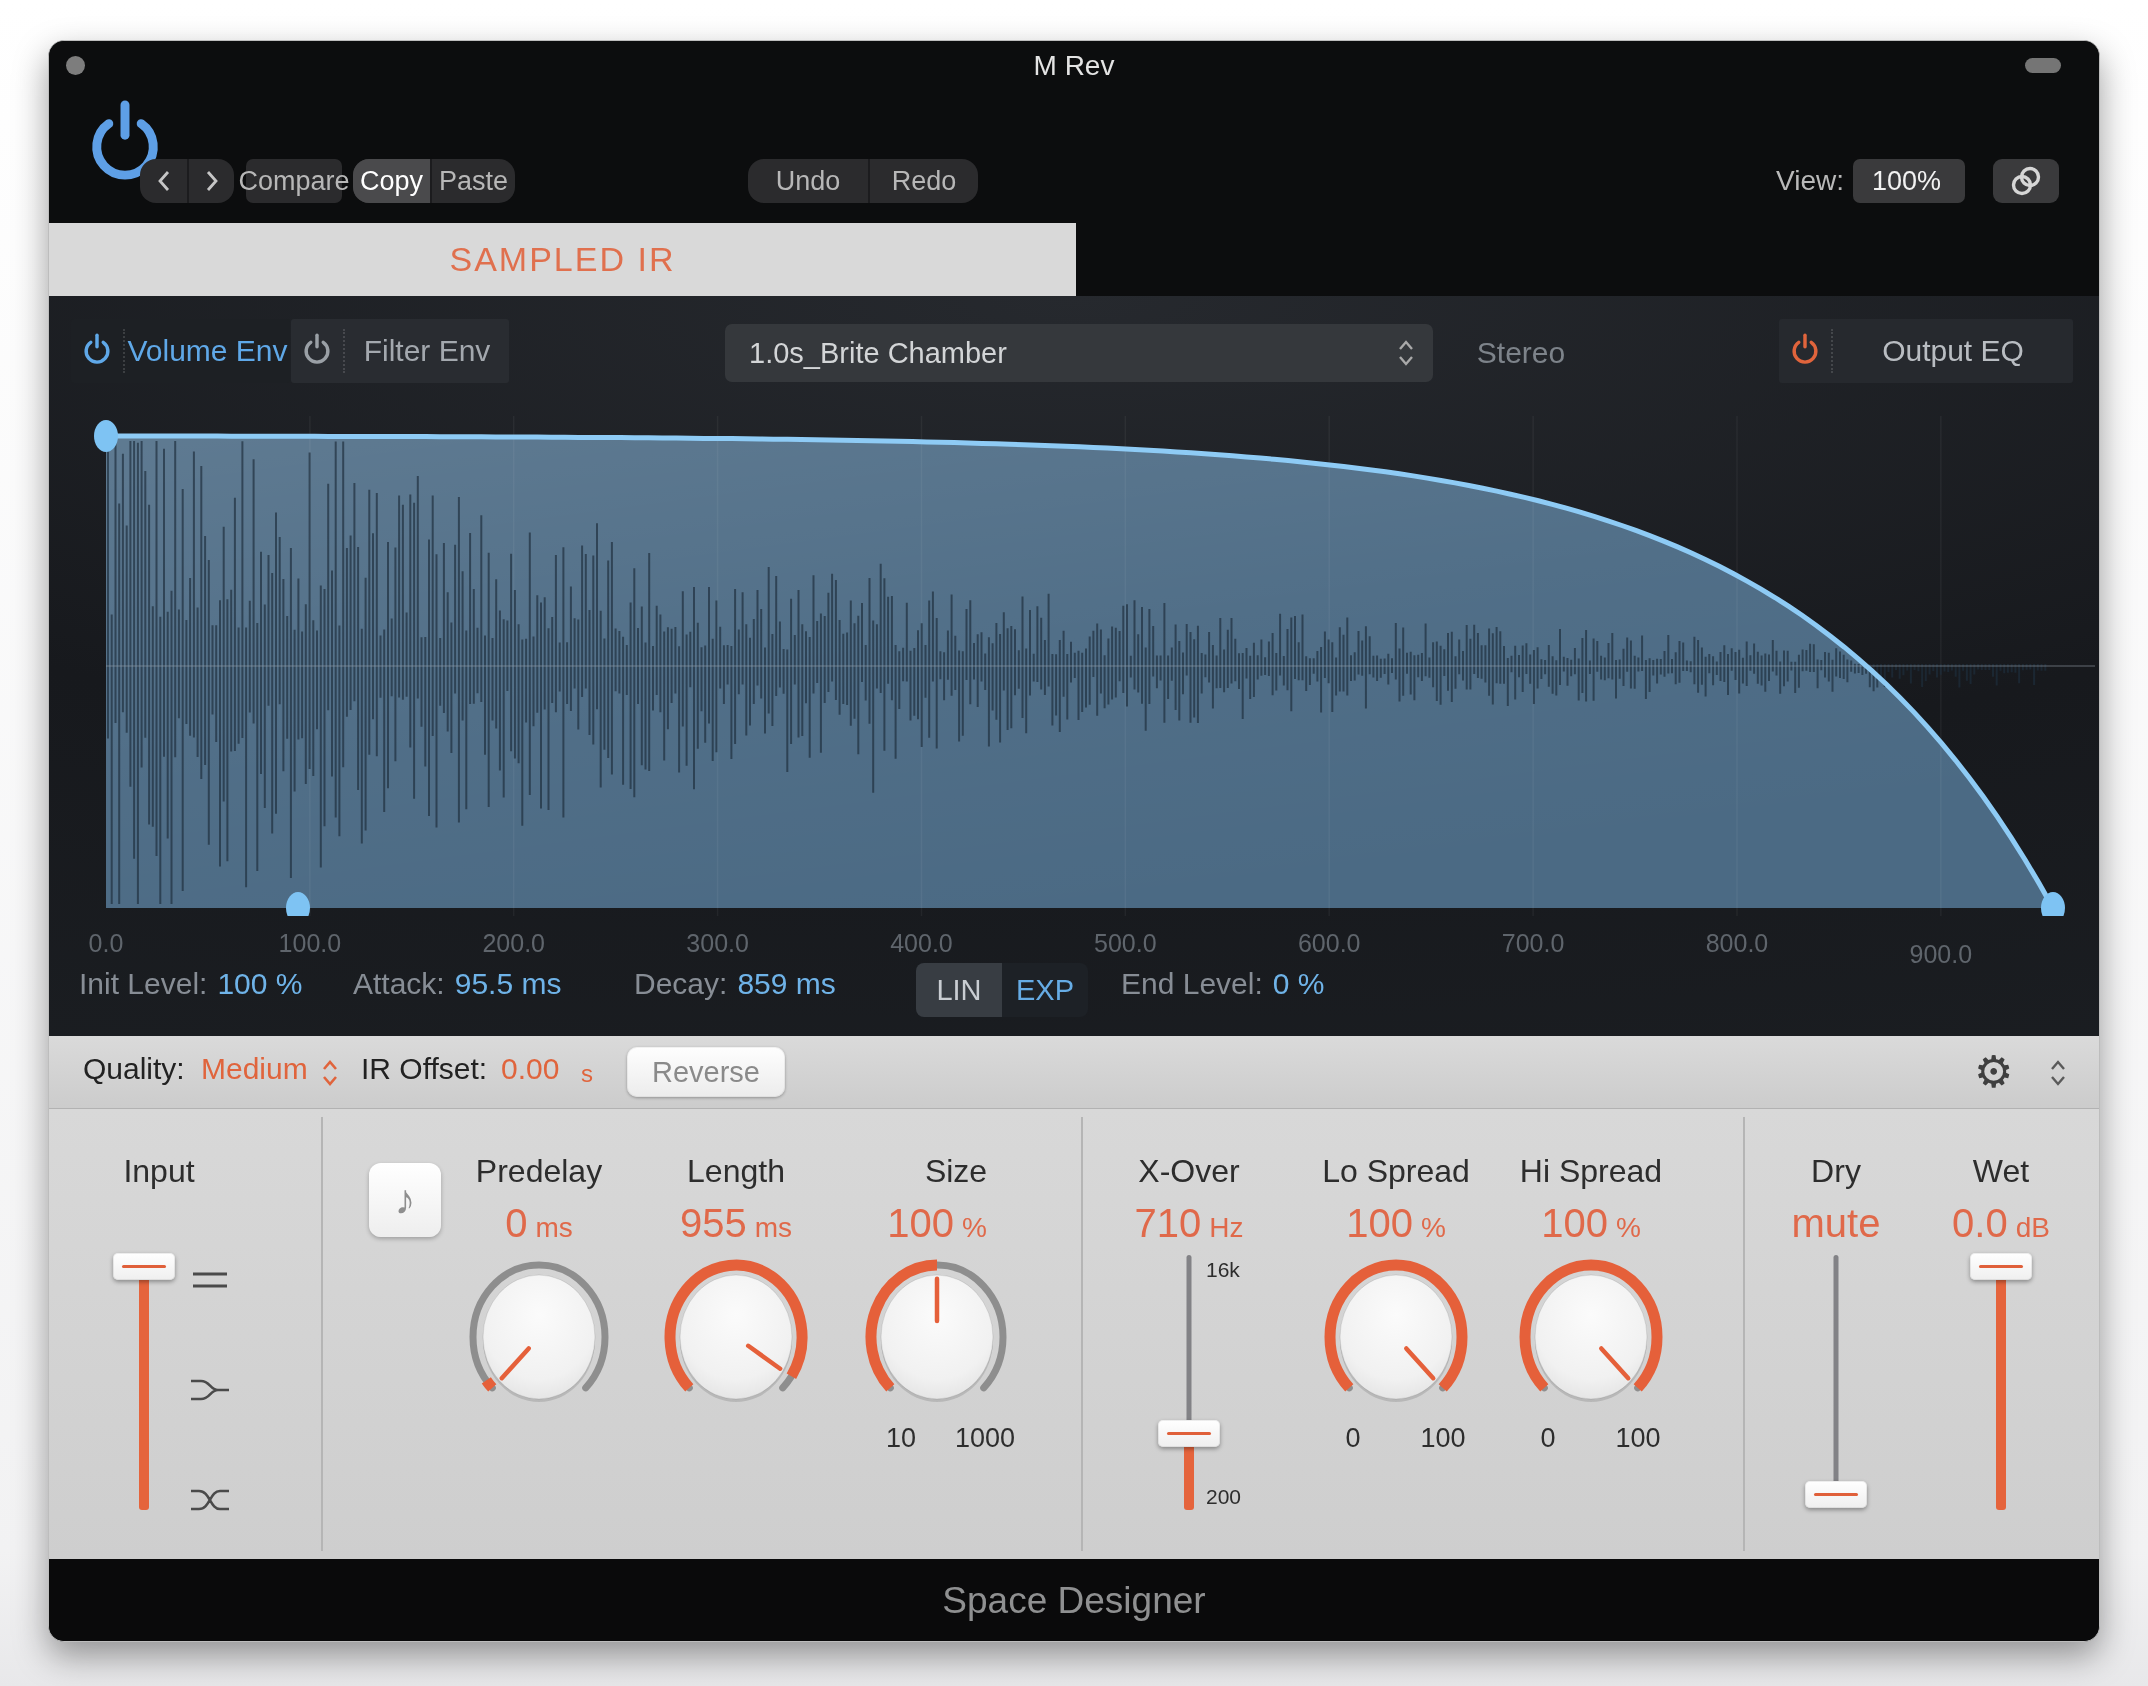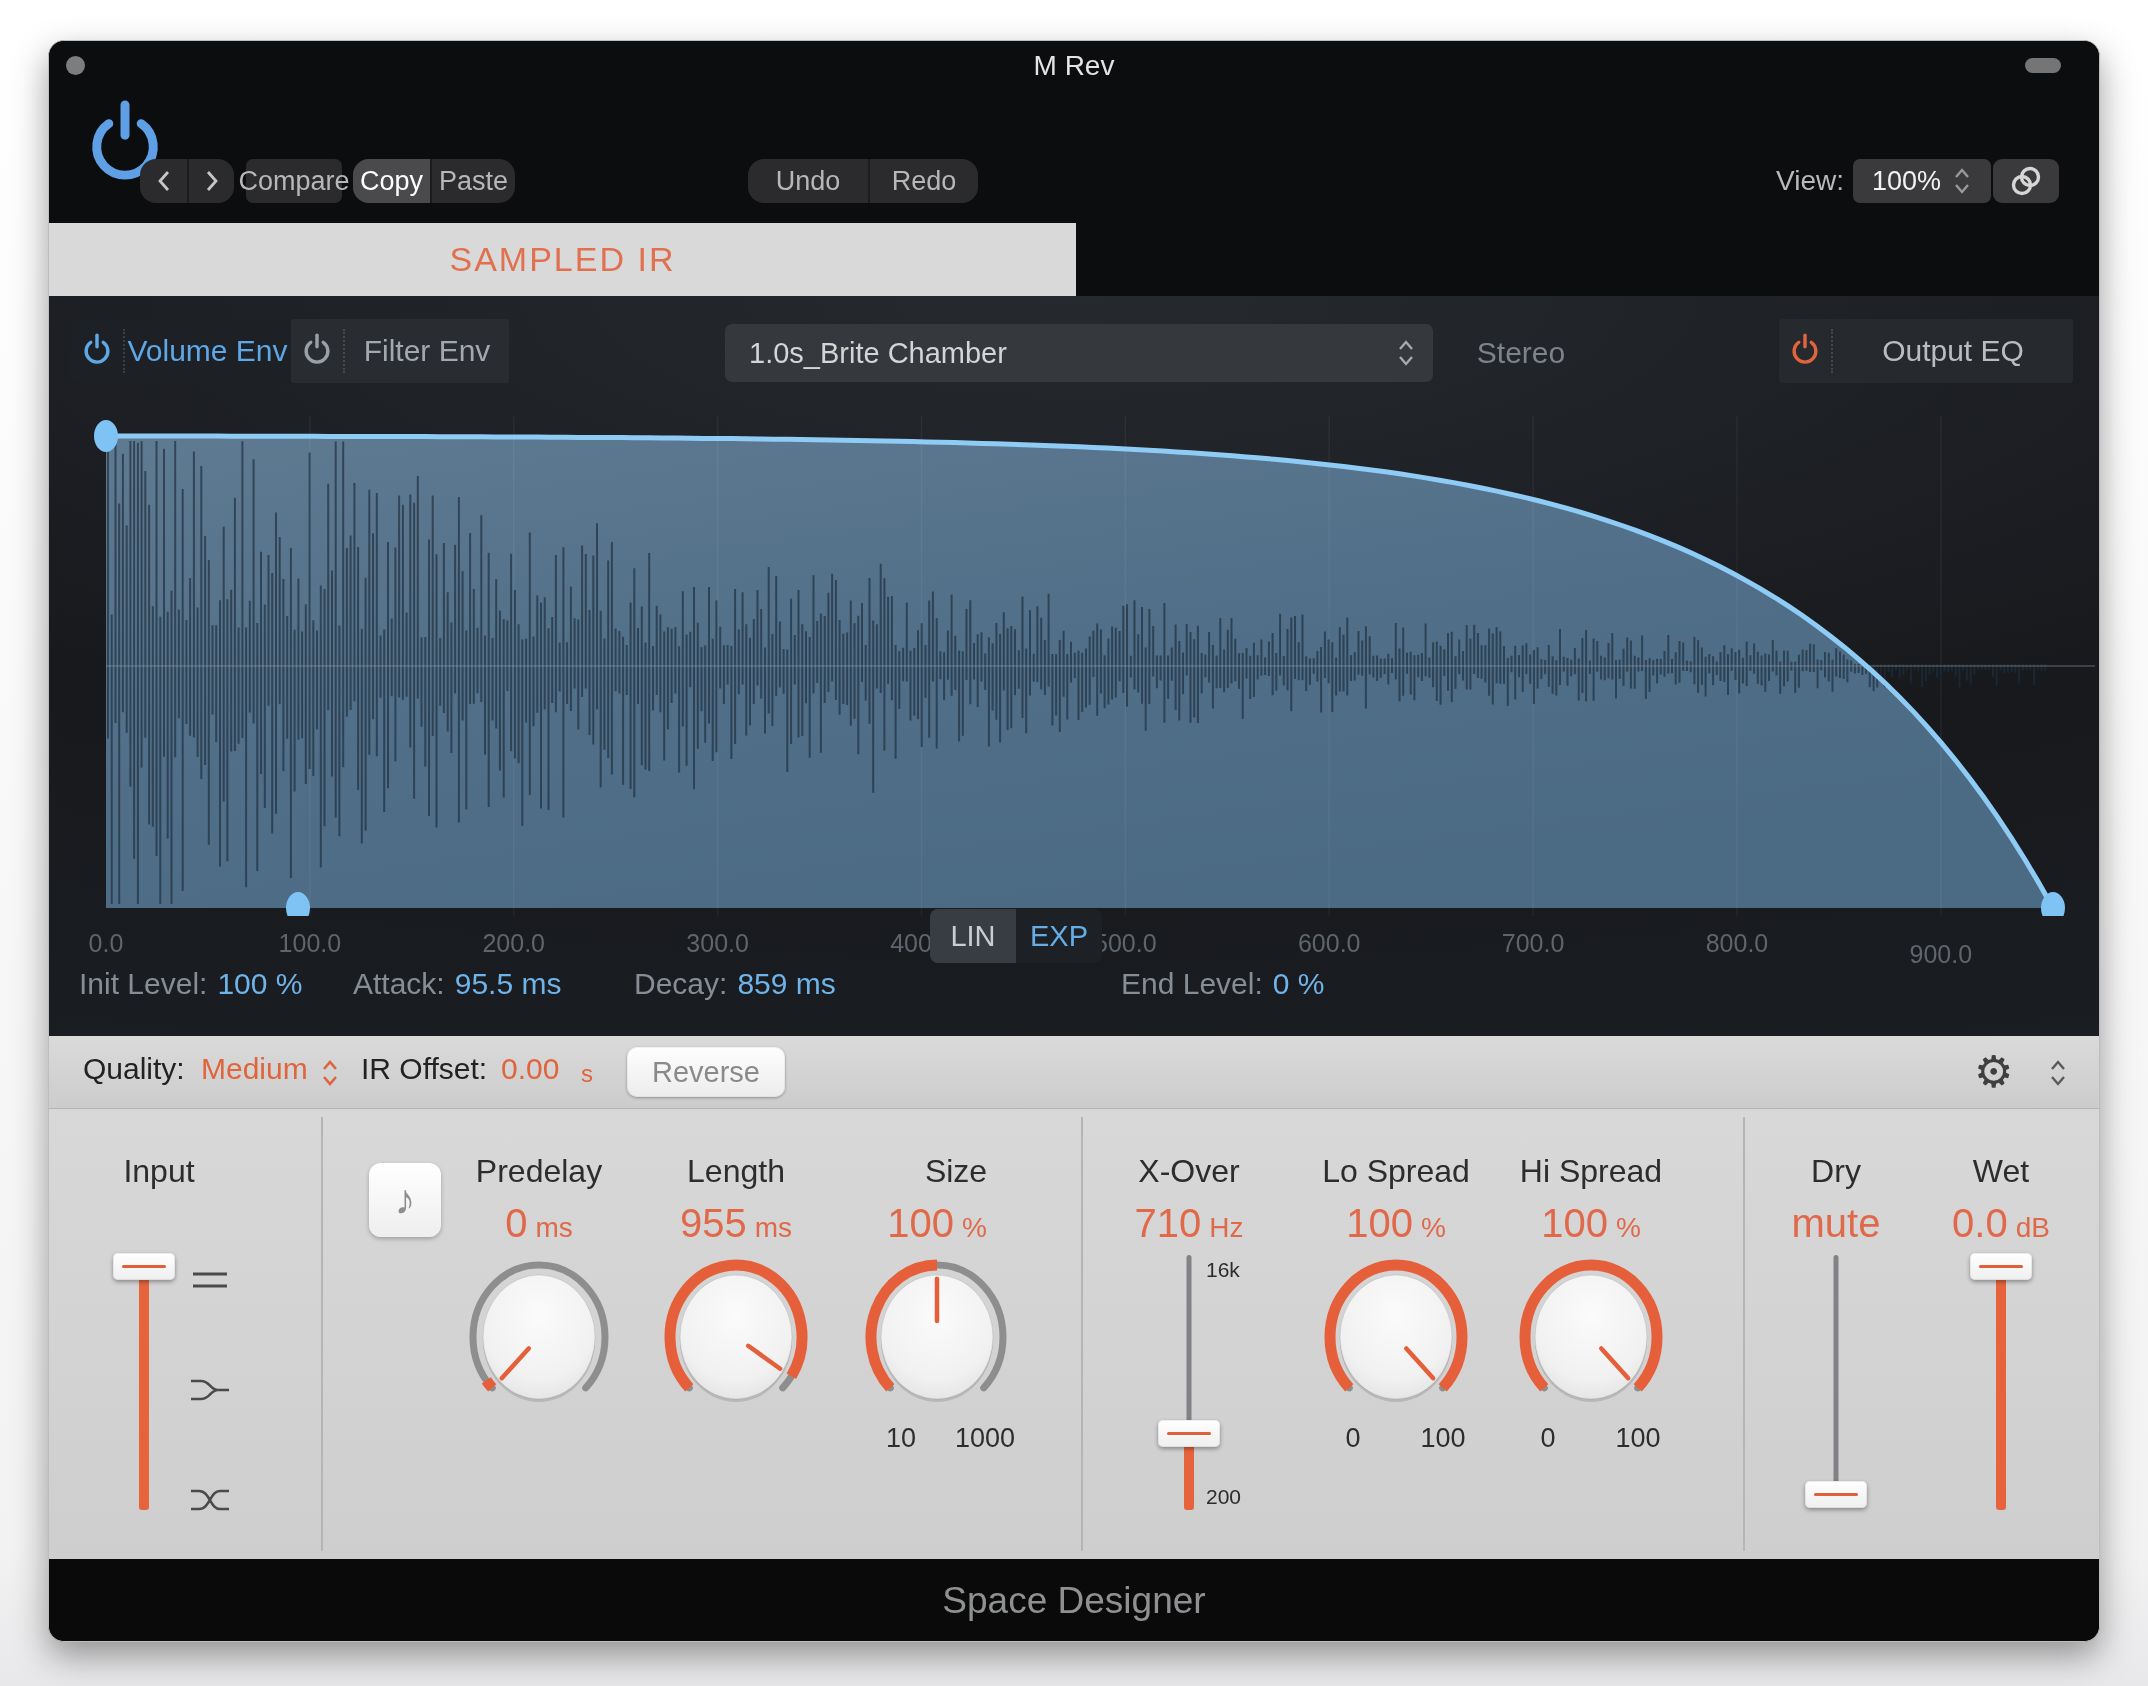--- a/index.html
+++ b/index.html
@@ -47,21 +47,21 @@
   .env-btn .sep{width:0;height:70%;border-left:2px dotted rgba(255,255,255,0.14);}
   .env-btn .elbl{flex:1;text-align:center;font-size:30px;}
   .ir-select{position:absolute;left:676px;top:286px;width:708px;height:58px;background:#35383c;border-radius:7px;
       display:flex;align-items:center;color:#d3d5d7;font-size:29px;padding:0 18px 0 24px;}
   .ir-select .lbl{flex:1;}
   .stereo-lbl{position:absolute;left:1412px;top:298px;width:120px;text-align:center;color:#7d838a;font-size:30px;}
 
   .axis-tick{position:absolute;transform:translateX(-50%);color:#5f656c;font-size:25px;white-space:nowrap;}
   .param{position:absolute;top:926px;font-size:30px;white-space:nowrap;color:#878d95;}
   .param .val{color:#6fb3e8;margin-left:10px;}
-  .linexp{position:absolute;left:867px;top:868px;width:172px;height:54px;border-radius:8px;overflow:hidden;display:flex;margin-left:14px;}
+  .linexp{position:absolute;left:867px;top:922px;width:172px;height:54px;border-radius:8px;overflow:hidden;display:flex;}
   .linexp .seg{flex:1;display:flex;align-items:center;justify-content:center;font-size:29px;}
   .seg-lin{background:#383d43;color:#c9cdd2;}
   .seg-exp{background:#1d2126;color:#66ace5;}
 
   
   .quality-bar{position:absolute;left:0;top:995px;width:100%;height:73px;
       background:linear-gradient(#dadada,#cccccc);border-bottom:1px solid #b2b2b2;}
   .q-item{position:absolute;top:15px;font-size:30px;line-height:36px;color:#222;font-weight:500;white-space:nowrap;}
   .q-orange{color:#e0643c;font-weight:400;}
   .reverse-btn{position:absolute;left:578px;top:11px;width:158px;height:50px;border-radius:10px;
@@ -143,21 +143,21 @@
       <div class="hgroup" style="left:304px;width:162px;">
         <div class="cell active" style="width:77px;">Copy</div>
         <div class="cell" style="width:85px;">Paste</div>
       </div>
       <div class="hgroup" style="left:699px;width:230px;">
         <div class="cell" style="width:126px;">Undo</div>
         <div class="cell" style="width:115px;">Redo</div>
       </div>
 
       <span class="view-label" style="left:1727px;">View:</span>
-      <div class="stepper-box" style="left:1804px;width:138px;padding-left:19px;">
+      <div class="stepper-box" style="left:1804px;width:112px;padding-left:19px;">
         <span>100%</span>
         <svg width="18" height="28" viewBox="0 0 18 28">
           <path d="M3 10 L9 3 L15 10" stroke="#9a9a9a" stroke-width="2.4" fill="none"></path>
           <path d="M3 18 L9 25 L15 18" stroke="#9a9a9a" stroke-width="2.4" fill="none"></path>
           </svg>
       </div>
       <div class="link-btn" style="left:1944px;">
         <svg width="40" height="40" viewBox="0 0 40 40">
           <circle cx="16" cy="24" r="8.5" stroke="#d6d6d6" stroke-width="3.4" fill="none"></circle>
           <circle cx="24" cy="16" r="8.5" stroke="#d6d6d6" stroke-width="3.4" fill="none"></circle>

